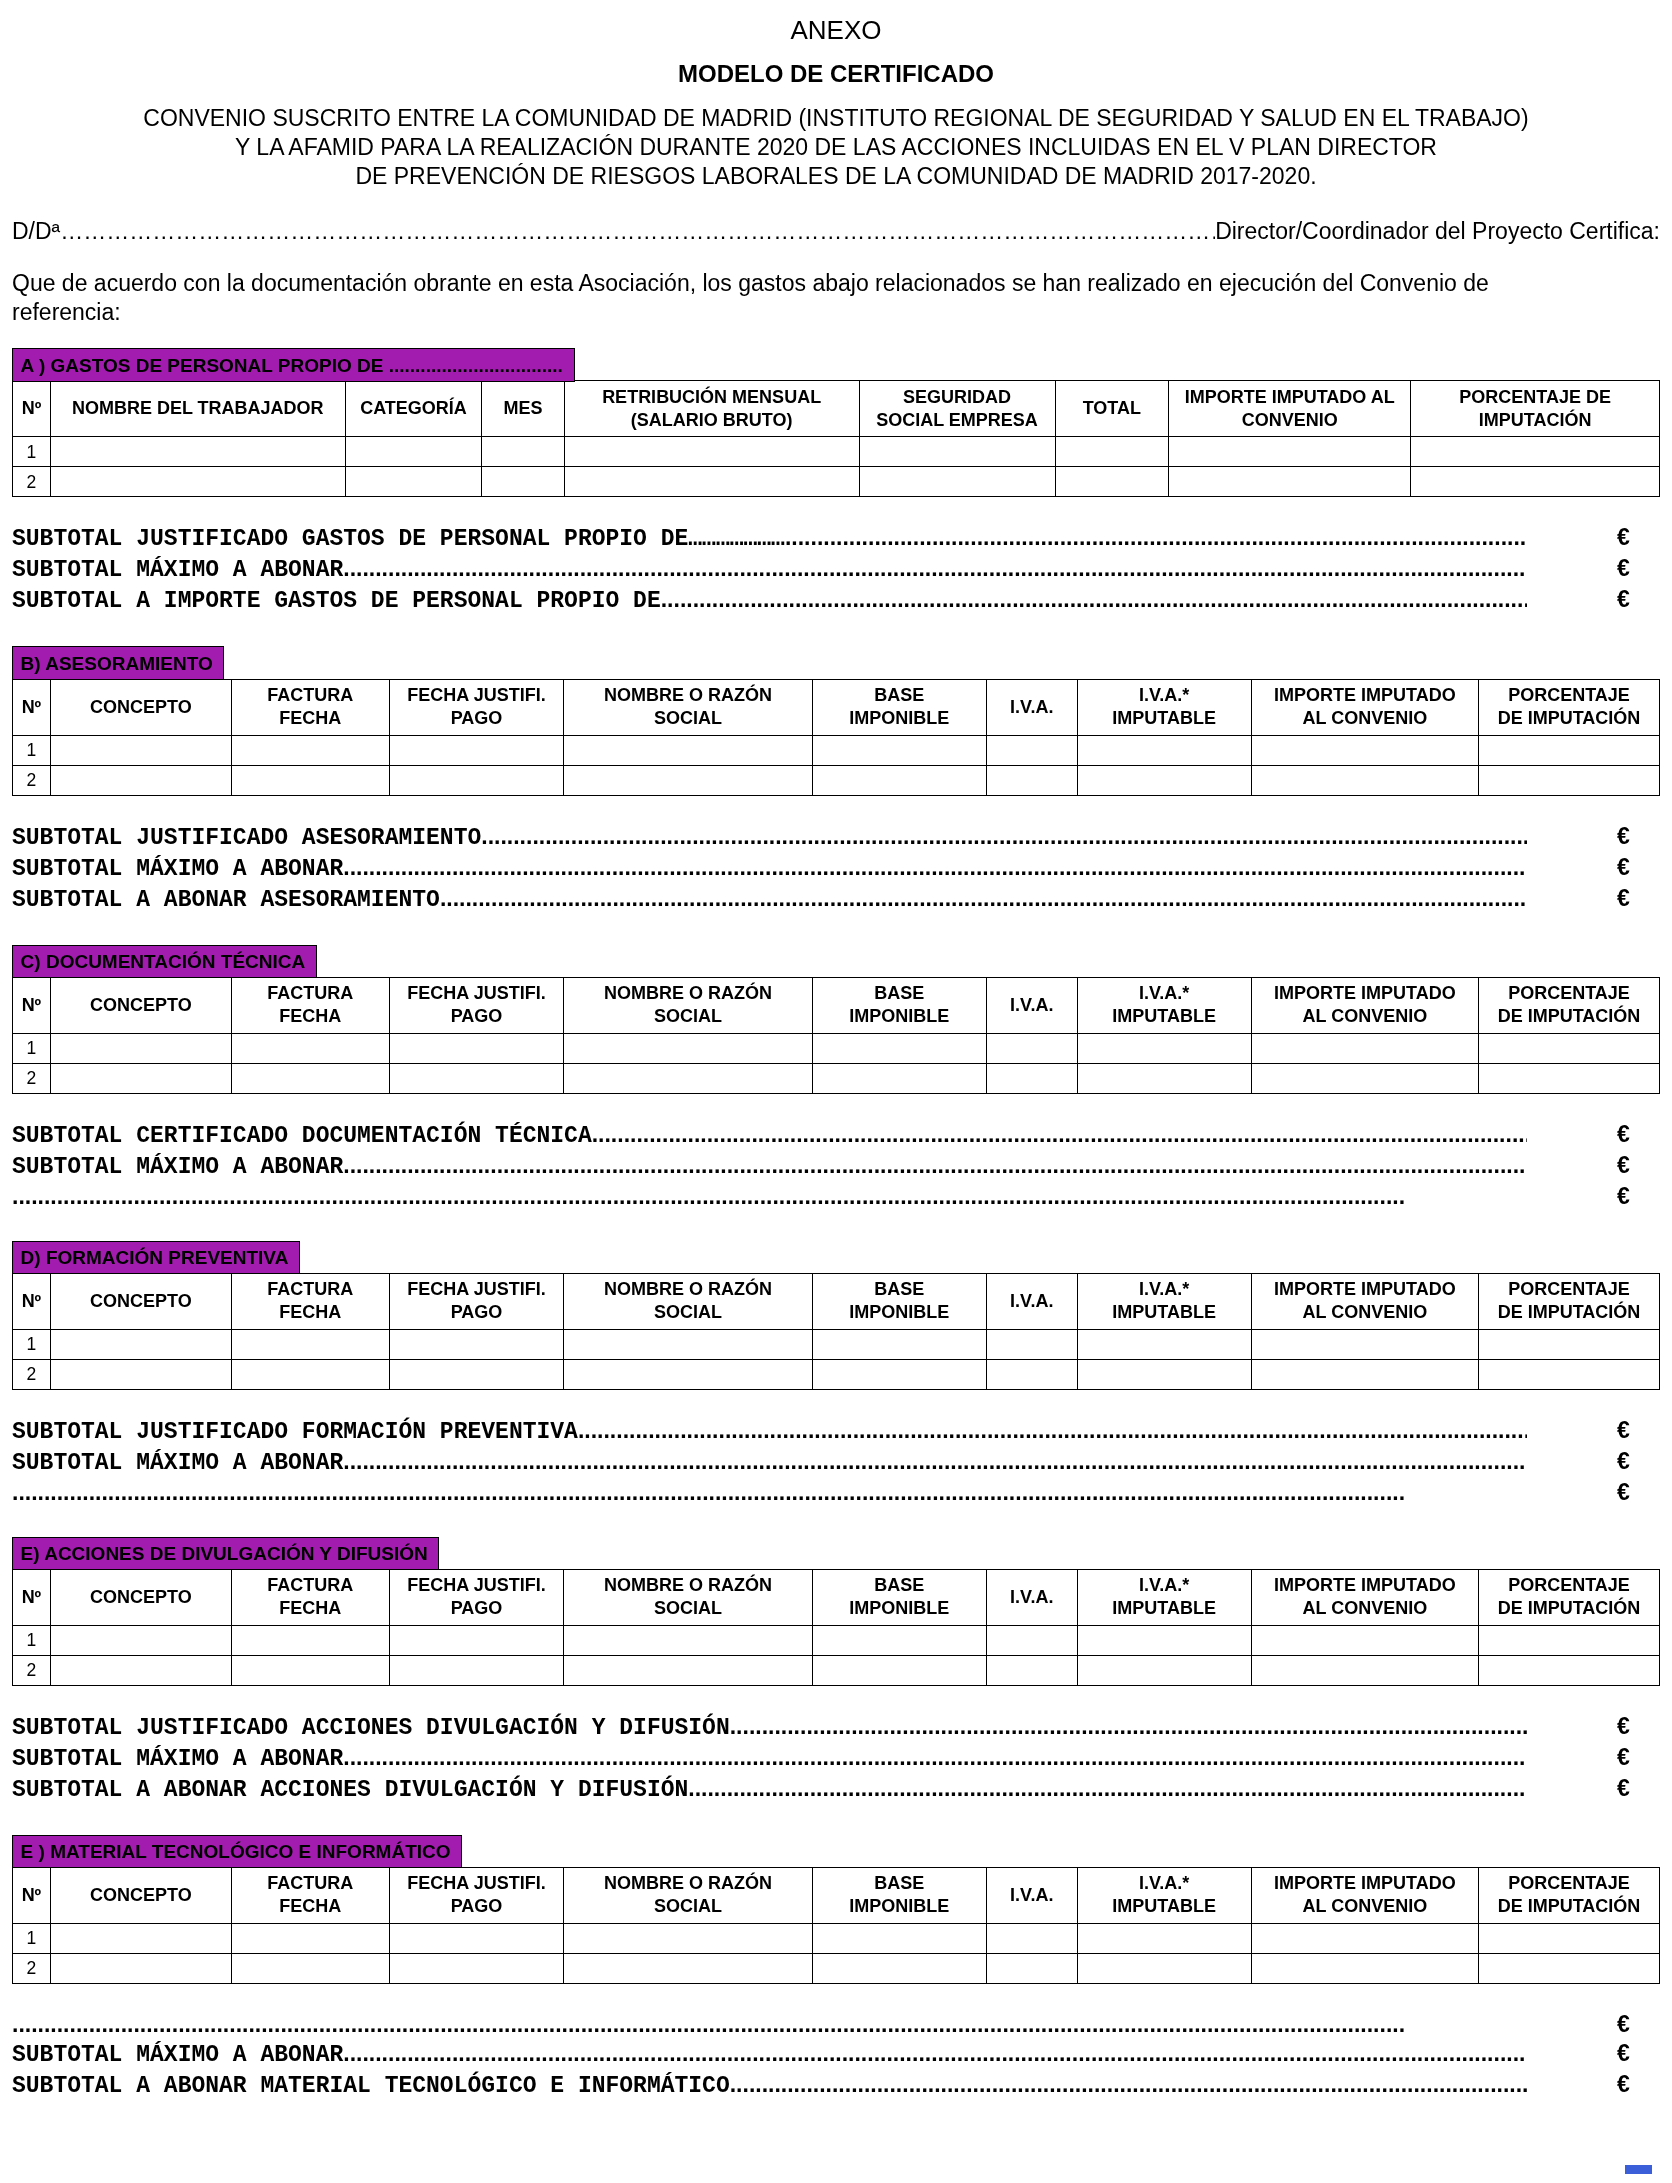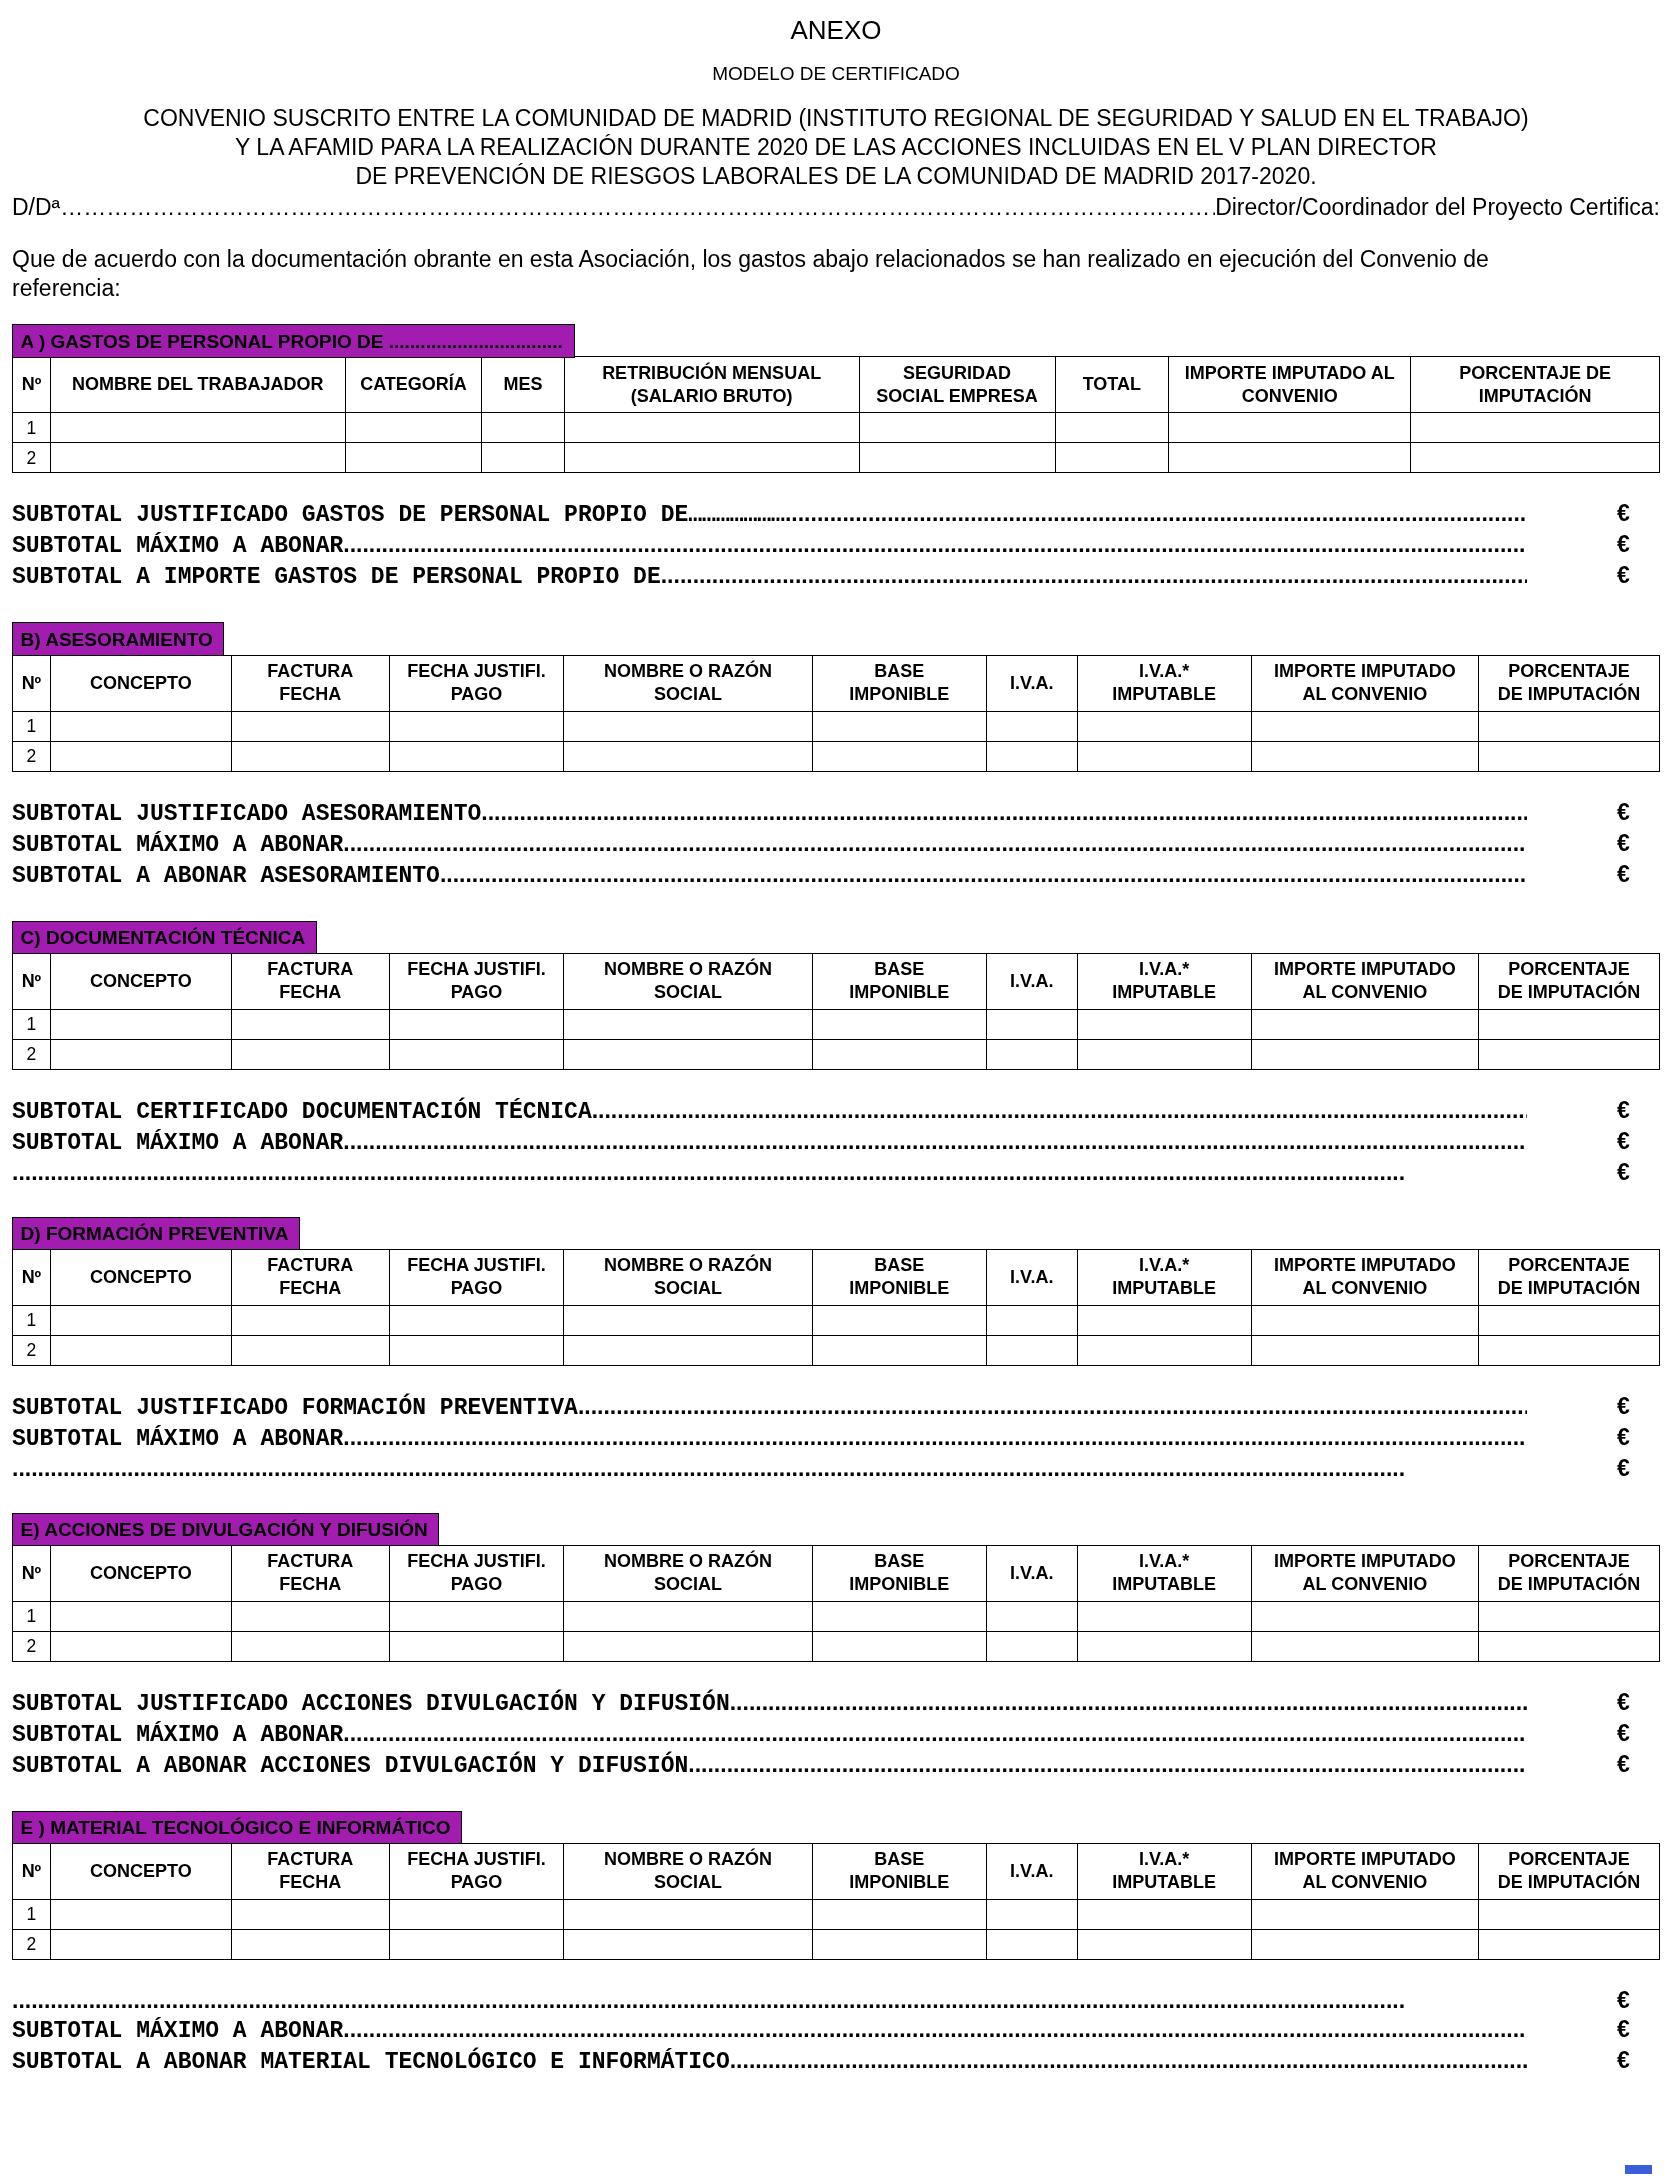--- a/index.html
+++ b/index.html
@@ -15,32 +15,32 @@
     overflow: hidden;
   }
   .doc-title {
     font-size: 26px;
     font-weight: 400;
     line-height: 30px;
     text-align: center;
     margin-bottom: 13.7px;
   }
   .doc-subtitle {
-    font-size: 19px;
-    font-weight: 400;
+    font-size: 24px;
+    font-weight: 700;
     line-height: 29px;
     text-align: center;
     margin-bottom: 16.7px;
   }
   .convenio {
     font-size: 23px;
     line-height: 29px;
     text-align: center;
     white-space: pre-line;
-    margin-bottom: 2px;
+    margin-bottom: 26px;
   }
   .certifier-line {
     display: flex;
     align-items: baseline;
     font-size: 23px;
     line-height: 29px;
     margin-bottom: 23px;
   }
   .certifier-prefix { flex: none; white-space: nowrap; }
   .certifier-leader { flex: 1; overflow: hidden; white-space: nowrap; }

